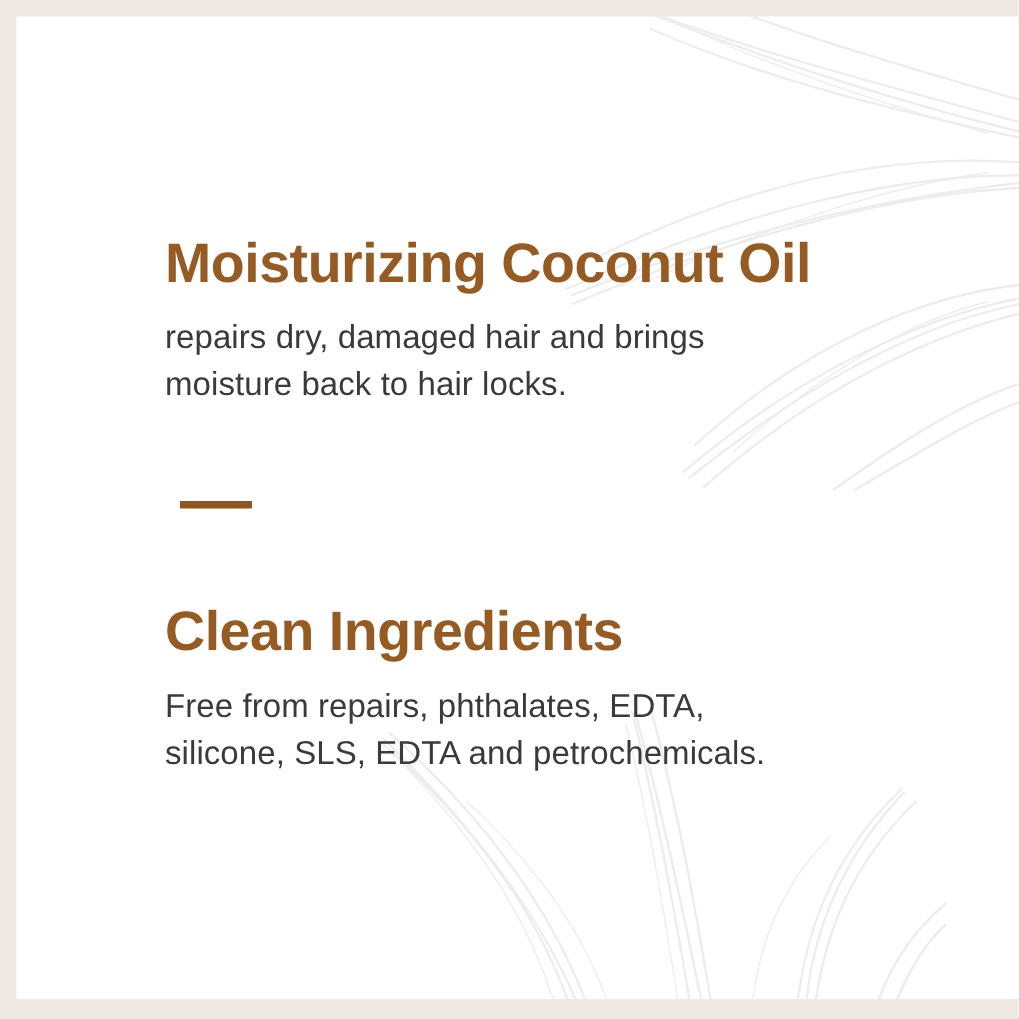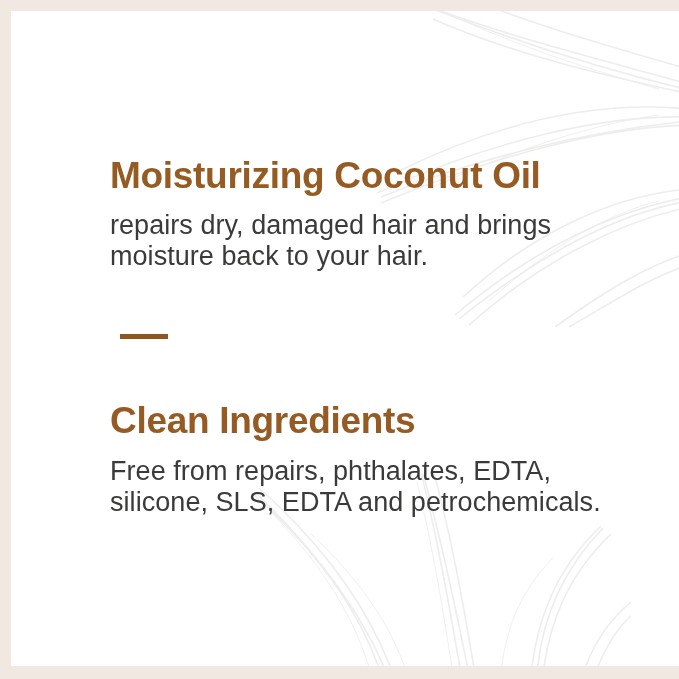--- a/index.html
+++ b/index.html
@@ -52,21 +52,21 @@
     font-size: 37px;
     font-weight: bold;
     letter-spacing: -0.3px;
     line-height: 1.0;
     margin: 0;
     white-space: nowrap;
   }
 
   .block-body {
     color: #3A3A38;
-    font-size: 27px;
+    font-size: 22px;
     font-weight: normal;
     line-height: 30.5px;
     margin: 0;
     letter-spacing: 0.05px;
   }
   .block-body span { display: block; }
 
   
   #feature-block-moisturizing {
     position: absolute;
@@ -151,21 +151,21 @@
       </g>
     </svg>
   </div>
 
   <div id="content">
 
     <section id="feature-block-moisturizing">
       <h2 class="block-title">Moisturizing Coconut Oil</h2>
       <p class="block-body">
         <span>repairs dry, damaged hair and brings</span>
-        <span>moisture back to your hair.</span>
+        <span>moisture back to hair locks.</span>
       </p>
     </section>
 
     <div id="section-divider"></div>
 
     <section id="feature-block-clean">
       <h2 class="block-title">Clean Ingredients</h2>
       <p class="block-body">
         <span>Free from repairs, phthalates, EDTA,</span>
         <span>silicone, SLS, EDTA and petrochemicals.</span>

